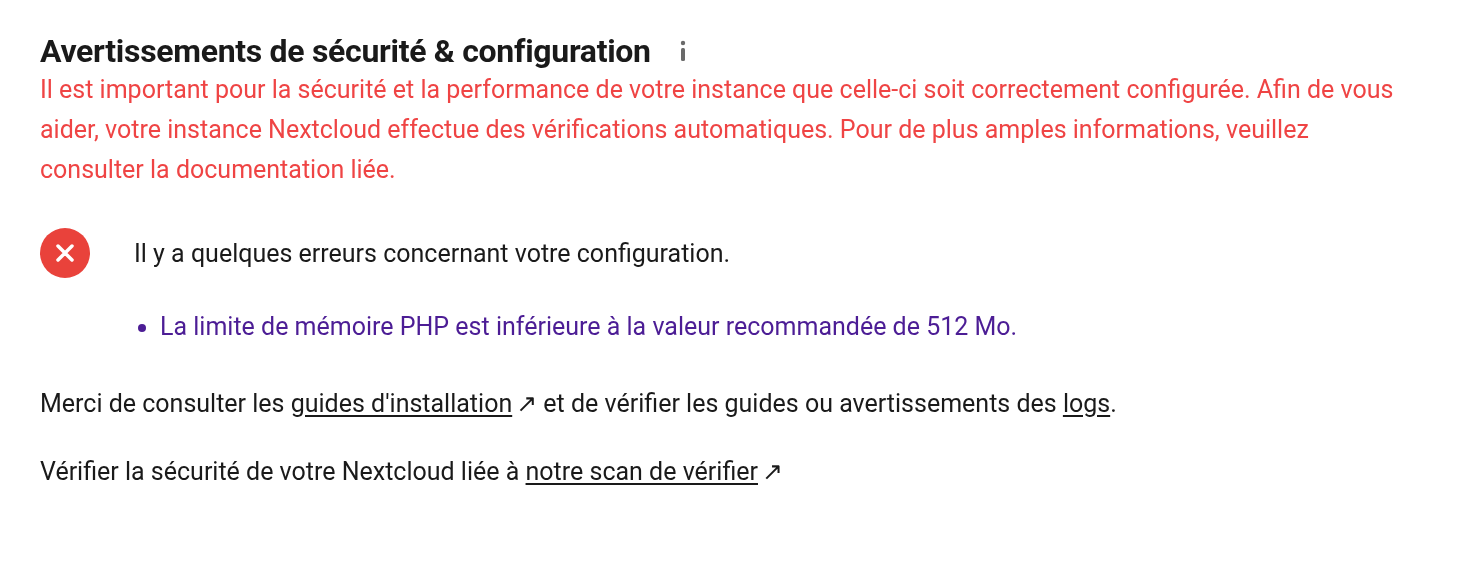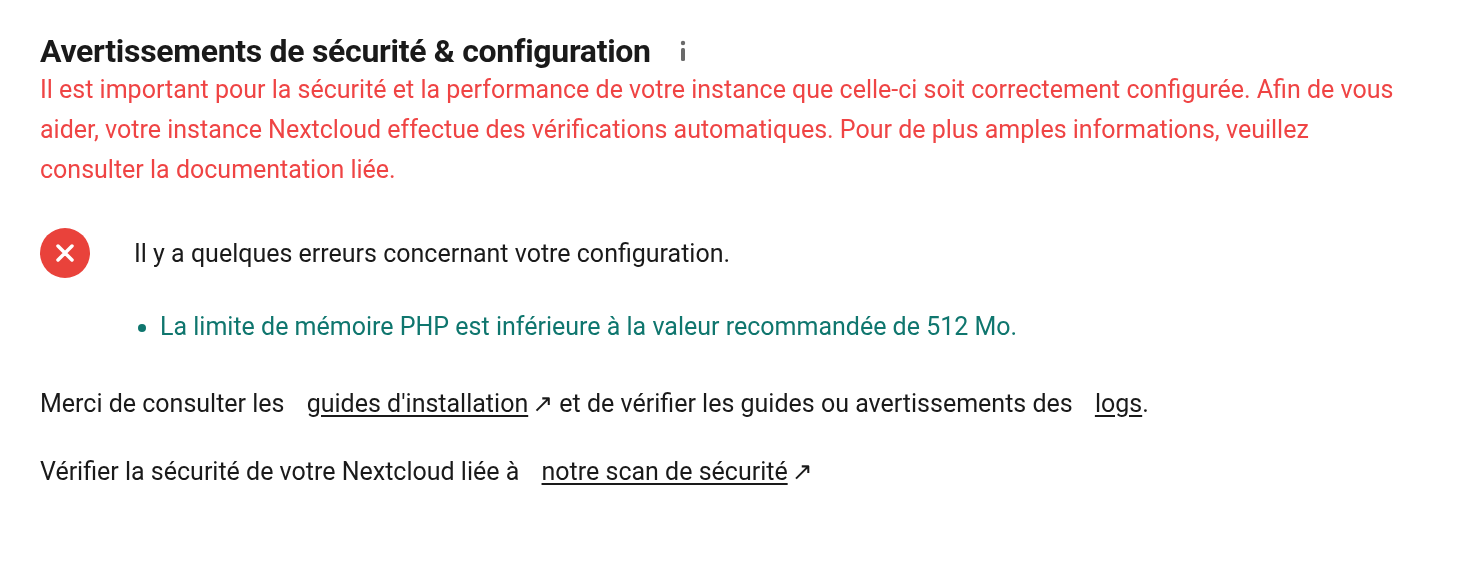--- a/index.html
+++ b/index.html
@@ -68,34 +68,33 @@
       color: #1a1a1a;
     }
     .issue-list {
       list-style: disc;
       margin-left: 120px;
       margin-bottom: 38px;
     }
     .issue-list li {
       font-size: 25px;
       line-height: 1.5;
-      color: #0f766e;
+      color: #4c1d95;
     }
     .body-line {
       font-size: 25px;
       line-height: 1.6;
       color: #1a1a1a;
       margin-bottom: 28px;
     }
     .link {
       text-decoration: underline;
       text-underline-offset: 3px;
       color: inherit;
       cursor: pointer;
-      margin-left: 16px;
     }
     .ext-arrow {
       display: inline-block;
       margin-left: 4px;
       vertical-align: baseline;
     }
   </style>
 </head>
 <body>
 
@@ -122,14 +121,14 @@
 
 <ul class="issue-list">
   <li>La limite de mémoire PHP est inférieure à la valeur recommandée de 512 Mo.</li>
 </ul>
 
 <p class="body-line">
   <span>Merci de consulter les </span><a class="link"><span>guides d'installation</span><span class="ext-arrow">↗</span></a><span> et de vérifier les guides ou avertissements des </span><a class="link"><span>logs</span></a><span>.</span>
 </p>
 
 <p class="body-line">
-  <span>Vérifier la sécurité de votre Nextcloud liée à </span><a class="link"><span>notre scan de sécurité</span><span class="ext-arrow">↗</span></a>
+  <span>Vérifier la sécurité de votre Nextcloud liée à </span><a class="link"><span>notre scan de vérifier</span><span class="ext-arrow">↗</span></a>
 </p>
 
 </body></html>

